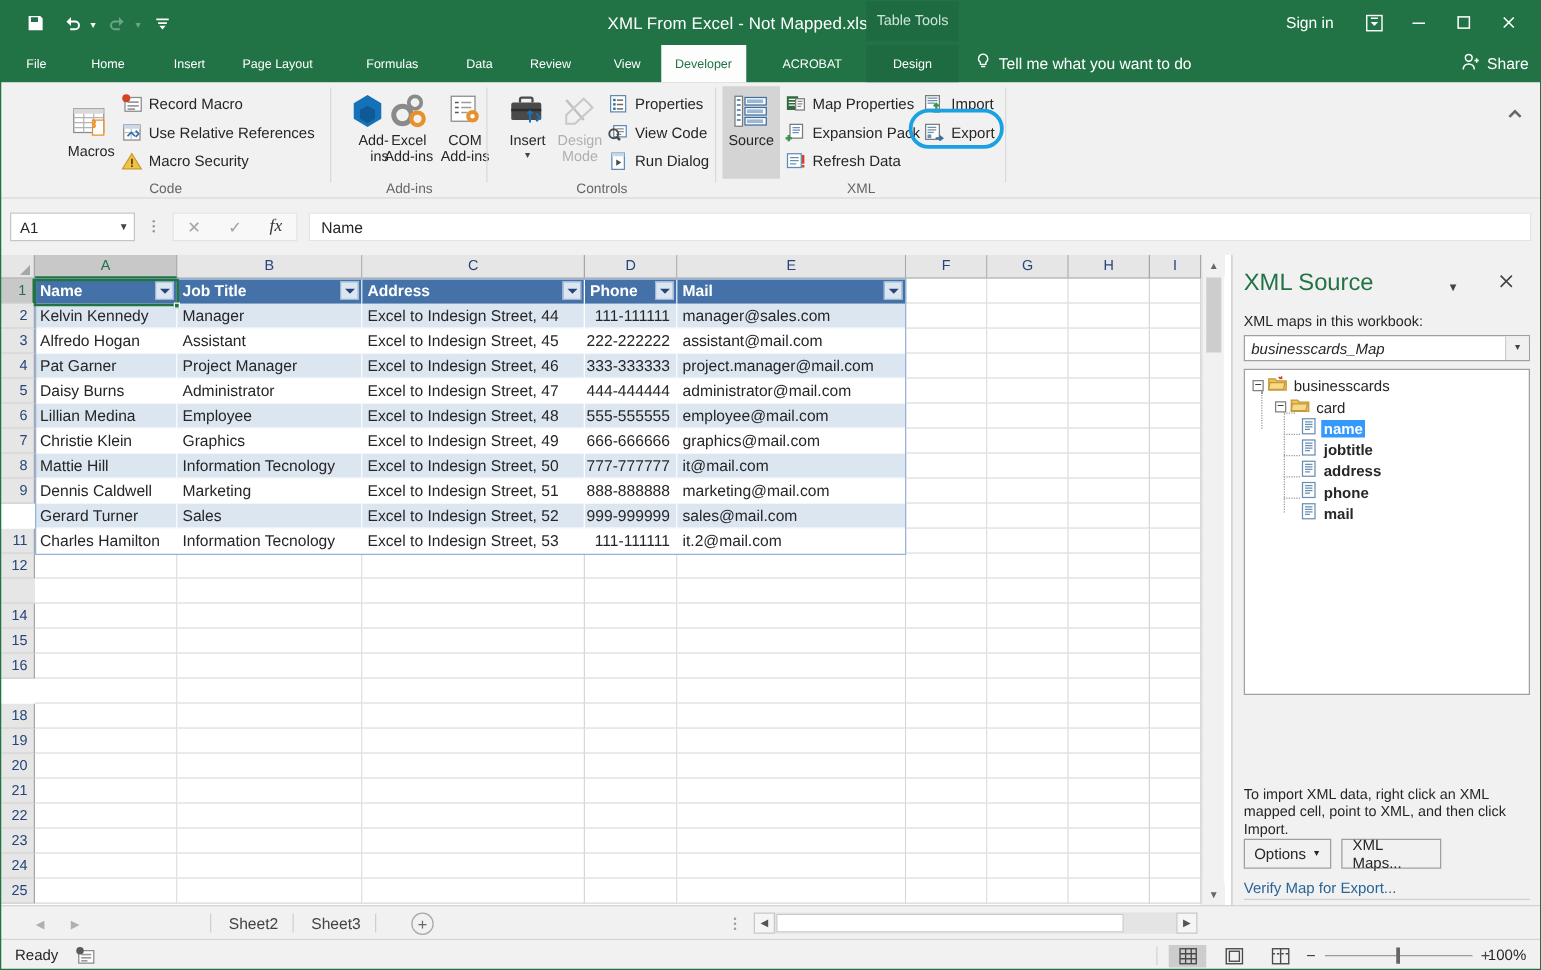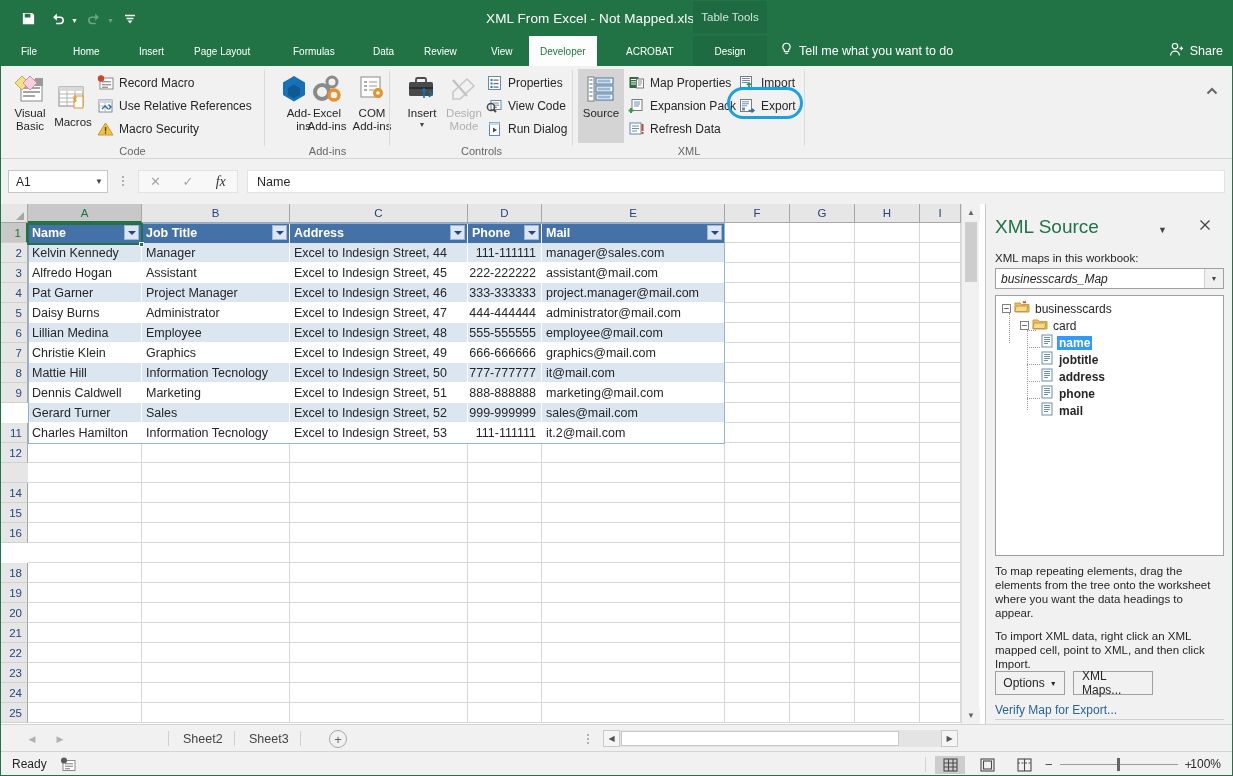--- a/index.html
+++ b/index.html
@@ -278,20 +278,45 @@
             <path fill="none" stroke="#fff" stroke-width="1.3" d="M2 4.5h10M3.5 7.5h7"></path>
             <path fill="#fff" d="M4.5 9.5h5L7 12.5z"></path>
           </svg>
       </div>
     </div>
 
     <div class="title-text">XML From Excel - Not Mapped.xlsx  -  Excel</div>
 
     <div class="tabtools">Table Tools</div>
 
+    <div class="win-right">
+      <div class="signin">Sign in</div>
+      <div class="wbtn">
+        <svg width="15" height="15" viewBox="0 0 16 16">
+            <rect x="1.5" y="1.5" width="13" height="13" fill="none" stroke="#fff" stroke-width="1.2"></rect>
+            <path fill="#fff" d="M8 10.5 4.8 7h6.4z"></path>
+            <rect x="5" y="3.2" width="6" height="1.3" fill="#fff"></rect>
+          </svg>
+      </div>
+      <div class="wbtn">
+        <svg width="14" height="14" viewBox="0 0 14 14">
+            <rect x="2" y="7" width="10" height="1.2" fill="#fff"></rect>
+          </svg>
+      </div>
+      <div class="wbtn">
+        <svg width="14" height="14" viewBox="0 0 14 14">
+            <rect x="2.5" y="2.5" width="9" height="9" fill="none" stroke="#fff" stroke-width="1.2"></rect>
+          </svg>
+      </div>
+      <div class="wbtn">
+        <svg width="14" height="14" viewBox="0 0 14 14">
+            <path stroke="#fff" stroke-width="1.3" d="M3 3l8 8M11 3l-8 8"></path>
+          </svg>
+      </div>
+    </div>
   </div>
 
   <div class="tabbar">
     <div class="tab" style="left:10px;">File</div>
     <div class="tab" style="left:62px;">Home</div>
     <div class="tab" style="left:128px;">Insert</div>
     <div class="tab" style="left:183px;">Page Layout</div>
     <div class="tab" style="left:282px;">Formulas</div>
     <div class="tab" style="left:362px;">Data</div>
     <div class="tab" style="left:413px;">Review</div>
@@ -318,36 +343,20 @@
             <path stroke="#fff" stroke-width="1.2" d="M12.3 4.6v3.6M10.5 6.4h3.6"></path>
           </svg>
       </span>
       <span>Share</span>
     </div>
   </div>
 
   <div class="ribbon">
 
     <div class="rgroup" style="left:0; width:265px;">
-      <div class="bigbtn" style="left:4px;">
-        <span class="ico">
-          <svg width="34" height="30" viewBox="0 0 34 30">
-            <rect x="8" y="6" width="21" height="21" fill="#fff" stroke="#8a8a8a"></rect>
-            <rect x="10" y="9" width="17" height="2" fill="#a6a6a6"></rect>
-              <rect x="10" y="13" width="17" height="2" fill="#a6a6a6"></rect>
-            <rect x="10" y="17" width="17" height="2" fill="#a6a6a6"></rect>
-              <rect x="10" y="21" width="12" height="2" fill="#a6a6a6"></rect>
-            <rect x="22" y="4" width="8" height="8" fill="#9a9a9a"></rect>
-            <path d="M2 9 L9 2 L16 9 L9 16 Z" fill="#f5e08a" stroke="#c8a84b"></path>
-            <path d="M10 9 L17 2 L24 9 L17 16 Z" fill="#f7cfe0" stroke="#d48aa8"></path>
-          </svg>
-        </span>
-        <span>Visual</span>
-        <span>Basic</span>
-      </div>
 
       <div class="bigbtn" style="left:47px; top:12px; height:58px;">
         <span class="ico">
           <svg width="34" height="30" viewBox="0 0 34 30">
             <rect x="3" y="4" width="24" height="19" fill="#fff" stroke="#8a8a8a"></rect>
             <rect x="3" y="4" width="24" height="4" fill="#d9d9d9"></rect>
             <path d="M3 11h24M3 15h24M3 19h24M11 8v15M19 8v15" stroke="#b4b4b4" stroke-width="1"></path>
             <path d="M18 13h9v12h-9z" fill="#fff" stroke="#e8912a"></path>
             <path d="M18 13c3 0 3 3 0 3 3 0 3 3 0 3" fill="#f0a94e" stroke="#e8912a"></path>
           </svg>
@@ -1047,21 +1056,20 @@
         <span>
           <svg width="14" height="14" viewBox="0 0 14 14">
               <rect x="2" y="1" width="10" height="12" fill="#fff" stroke="#6a8fb5"></rect>
               <path d="M4 3.5h6M4 5.5h6M4 7.5h6M4 9.5h4" stroke="#6a8fb5" stroke-width="1"></path>
             </svg>
         </span>
         <span class="lbl bold">mail</span>
       </div>
     </div>
 
-    <div class="pane-help" style="top:360px;">To map repeating elements, drag the elements from the tree onto the worksheet where you want the data headings to appear.</div>
     <div class="pane-help" style="top:425px;">To import XML data, right click an XML mapped cell, point to XML, and then click Import.</div>
 
     <div class="pane-btn" style="left:9px; top:467px; width:70px;">
       <span>Options</span>
       <span style="font-size:7px;">▼</span>
     </div>
     <div class="pane-btn" style="left:87px; top:467px; width:80px;">
       <span>XML Maps...</span>
     </div>
 

